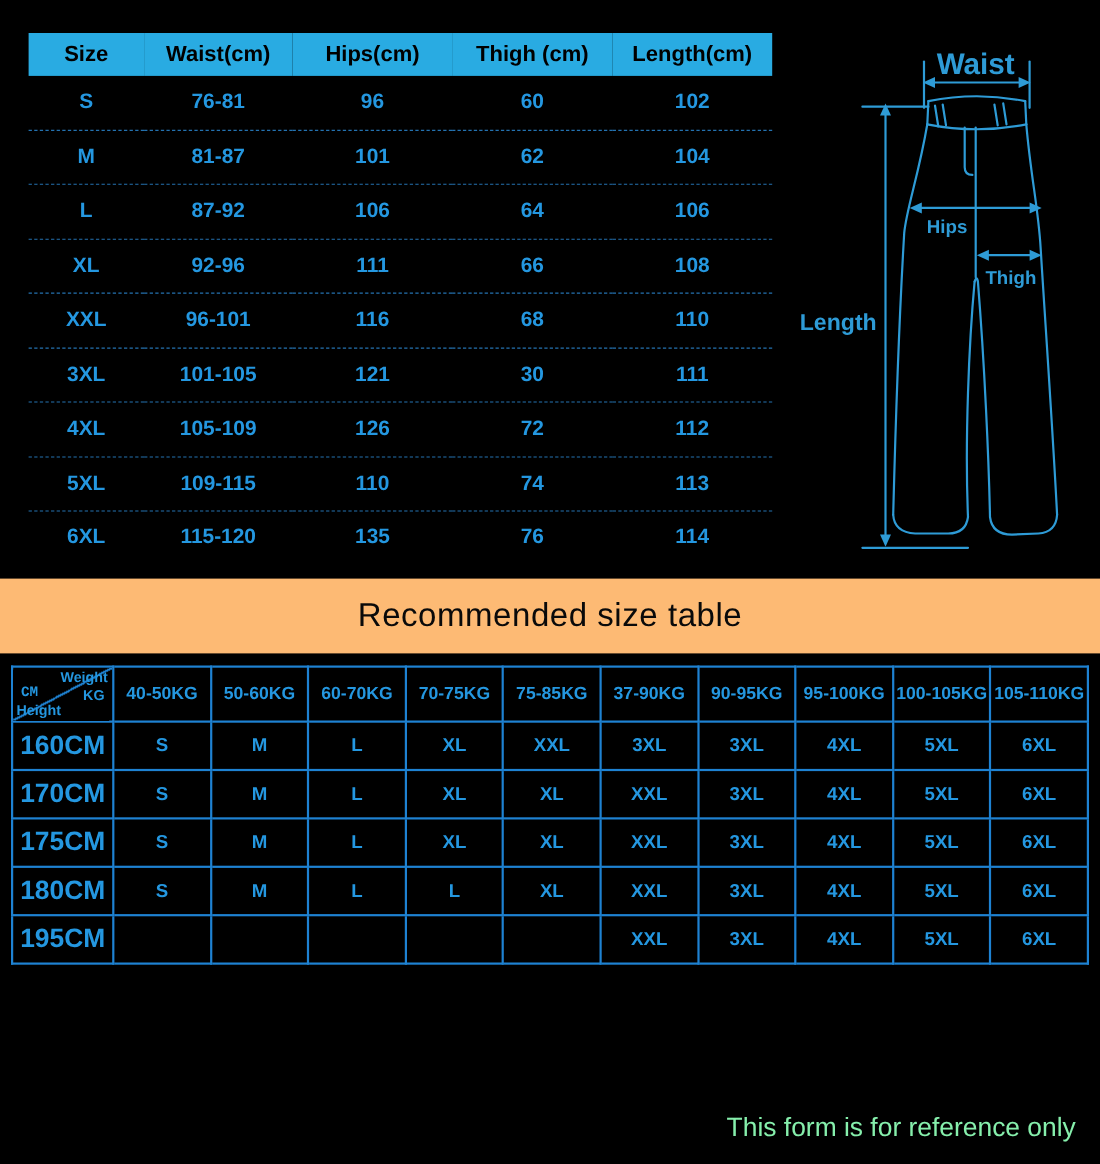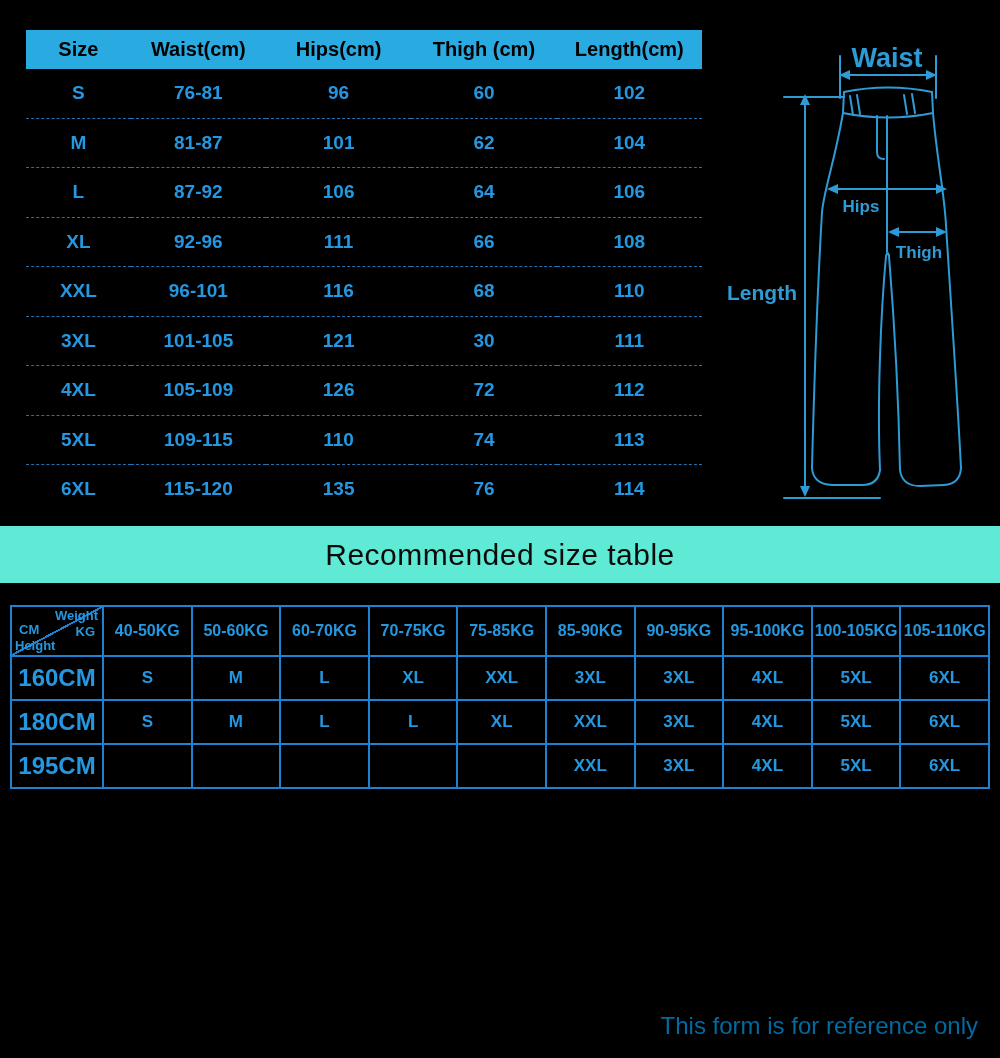--- a/index.html
+++ b/index.html
@@ -36,22 +36,22 @@
   .pants{position:absolute;left:700px;top:20px;width:300px;height:495px;}
   .pants path,.pants line{stroke:#2E9BD6;stroke-width:2;fill:none;stroke-linecap:round;}
   .pants polygon{fill:#2E9BD6;stroke:none;}
   .pants text{fill:#2E9BD6;font-weight:bold;font-family:"Liberation Sans",sans-serif;}
   .lbl-waist{font-size:27px;}
   .lbl-length{font-size:21px;}
   .lbl-small{font-size:17px;}
 
   
   .banner{
-    position:absolute;left:0;top:526px;width:1000px;height:57px;
-    background:#5eead4;display:flex;align-items:center;justify-content:center;
+    position:absolute;left:0;top:526px;width:1000px;height:68px;
+    background:#fdba74;display:flex;align-items:center;justify-content:center;
     color:#0a0a0a;font-size:30px;letter-spacing:0.5px;
   }
 
   
   .rec-table{
     position:absolute;left:10px;top:605px;width:980px;
     border-collapse:collapse;table-layout:fixed;
   }
   .rec-table th,.rec-table td{
     border:2px solid #1E82D2;color:#2497E0;font-weight:bold;
@@ -63,27 +63,27 @@
   .rec-table tbody th{font-size:24px;}
 
   .corner{position:relative;
     background:linear-gradient(to bottom right,
       transparent calc(50% - 1px), #1E82D2 calc(50% - 1px),
       #1E82D2 calc(50% + 1px), transparent calc(50% + 1px)) #000 !important;
   }
   .corner span{position:absolute;font-size:13px;line-height:14px;color:#2497E0;}
   .c-weight{top:2px;right:4px;}
   .c-kg{top:18px;right:7px;}
-  .c-cm{top:16px;left:7px;}
+  .c-cm{top:16px;left:7px;font-family:Liberation Mono, monospace;}
   .c-height{bottom:2px;left:3px;}
 
   
   .footer-note{
     position:absolute;top:1012px;right:22px;
-    color:#0369a1;font-size:24px;
+    color:#86efac;font-size:24px;
   }
 </style>
 </head>
 <body>
 
 <div class="stage">
 
   <table class="size-table">
     <thead>
       <tr>
@@ -231,21 +231,21 @@
           <span class="c-weight">Weight</span>
           <span class="c-kg">KG</span>
           <span class="c-cm">CM</span>
           <span class="c-height">Height</span>
         </th>
       <th>40-50KG</th>
           <th>50-60KG</th>
           <th>60-70KG</th>
           <th>70-75KG</th>
           <th>75-85KG</th>
-          <th>85-90KG</th>
+          <th>37-90KG</th>
           <th>90-95KG</th>
           <th>95-100KG</th>
           <th>100-105KG</th>
           <th>105-110KG</th>
         </tr>
     </thead>
     <tbody>
         <tr>
           <th scope="row">160CM</th>
           <td>S</td>
@@ -253,20 +253,46 @@
           <td>L</td>
           <td>XL</td>
           <td>XXL</td>
           <td>3XL</td>
           <td>3XL</td>
           <td>4XL</td>
           <td>5XL</td>
           <td>6XL</td>
         </tr>
         <tr>
+          <th scope="row">170CM</th>
+          <td>S</td>
+          <td>M</td>
+          <td>L</td>
+          <td>XL</td>
+          <td>XL</td>
+          <td>XXL</td>
+          <td>3XL</td>
+          <td>4XL</td>
+          <td>5XL</td>
+          <td>6XL</td>
+        </tr>
+        <tr>
+          <th scope="row">175CM</th>
+          <td>S</td>
+          <td>M</td>
+          <td>L</td>
+          <td>XL</td>
+          <td>XL</td>
+          <td>XXL</td>
+          <td>3XL</td>
+          <td>4XL</td>
+          <td>5XL</td>
+          <td>6XL</td>
+        </tr>
+        <tr>
           <th scope="row">180CM</th>
           <td>S</td>
           <td>M</td>
           <td>L</td>
           <td>L</td>
           <td>XL</td>
           <td>XXL</td>
           <td>3XL</td>
           <td>4XL</td>
           <td>5XL</td>

